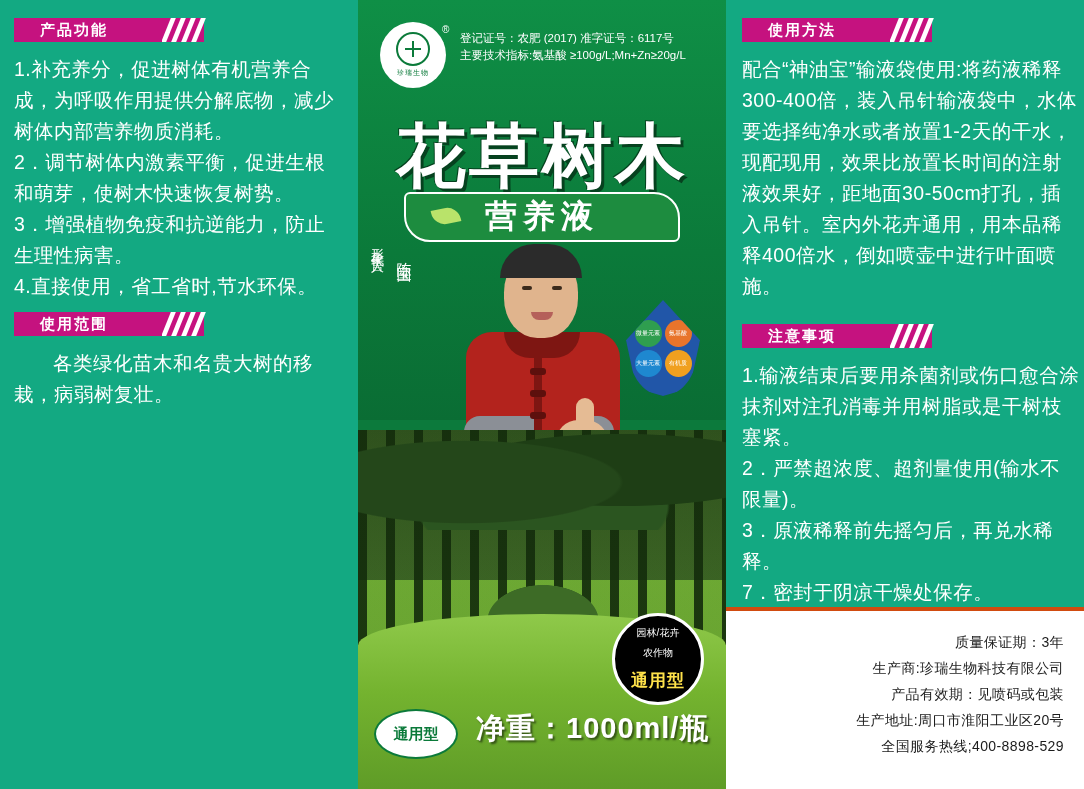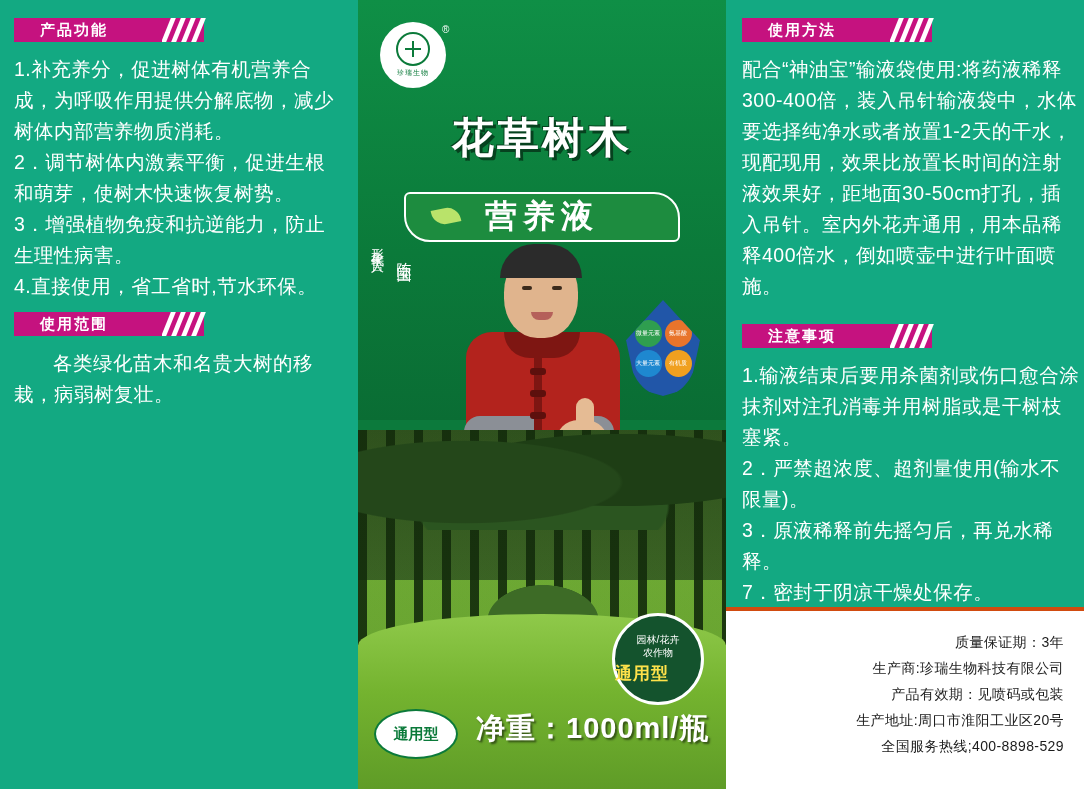--- a/index.html
+++ b/index.html
@@ -116,21 +116,21 @@
   }
   .brand-r {
     position: absolute; top: 24px; left: 84px;
     font-size: 10px; color: #ffffff;
   }
 
   .product-title {
     position: absolute; top: 110px; left: 0; width: 100%;
     text-align: center;
     font-family: "DejaVu Sans", sans-serif;
-    font-size: 42px;
+    font-size: 70px;
     font-weight: bold;
     color: #ffffff;
     letter-spacing: 3px;
     text-shadow: 0 0 1px #06421f, 3px 3px 0 #06421f, -1px -1px 0 #06421f;
   }
   .subtitle-banner {
     position: absolute; top: 192px; left: 46px;
     width: 276px; height: 50px;
     background: #1d8c3f;
     border: 2px solid #ffffff;
@@ -287,25 +287,25 @@
     position: absolute; bottom: 150px; left: 120px;
     width: 130px; height: 60px;
     background: radial-gradient(ellipse at 50% 70%, #3d6b26 0 60%, transparent 61%);
   }
 
   .round-badge {
     position: absolute;
     right: 22px; bottom: 84px;
     width: 92px; height: 92px;
     border-radius: 50%;
-    background: #14532d;
+    background: #000000;
     border: 3px solid #ffffff;
     display: flex; flex-direction: column;
-    justify-content: center;
-    gap: 1px;
+    align-items: center; justify-content: center;
+    gap: 8px;
   }
   .round-badge .l1 { color:#fff; font-size: 10px; line-height: 12px; text-align:center;}
   .round-badge .l2 { color:#ffe24a; font-size: 17px; font-weight: bold; letter-spacing: 1px; margin-top: 2px;}
 
   .oval-badge {
     position: absolute;
     left: 16px; bottom: 30px;
     width: 84px; height: 50px;
     border-radius: 50%;
     background: #ffffff;
@@ -394,20 +394,24 @@
 
   <div class="panel-center">
     <div class="center-top"></div>
 
     <div class="brand-logo">
       <div class="ring"></div>
       <div class="sub">珍瑞生物</div>
     </div>
     <div class="brand-r">®</div>
 
+    <div class="reg-info">
+      <div>登记证号：农肥 (2017) 准字证号：6117号</div>
+      <div>主要技术指标:氨基酸 ≥100g/L;Mn+Zn≥20g/L</div>
+    </div>
 
     <div class="product-title">花草树木</div>
 
     <div class="subtitle-banner">
       <span class="leaf"></span>
       <span class="t">营养液</span>
     </div>
 
     <div class="vertical-text vt1">形象代言人</div>
     <div class="vertical-text vt2">陈宝国</div>

